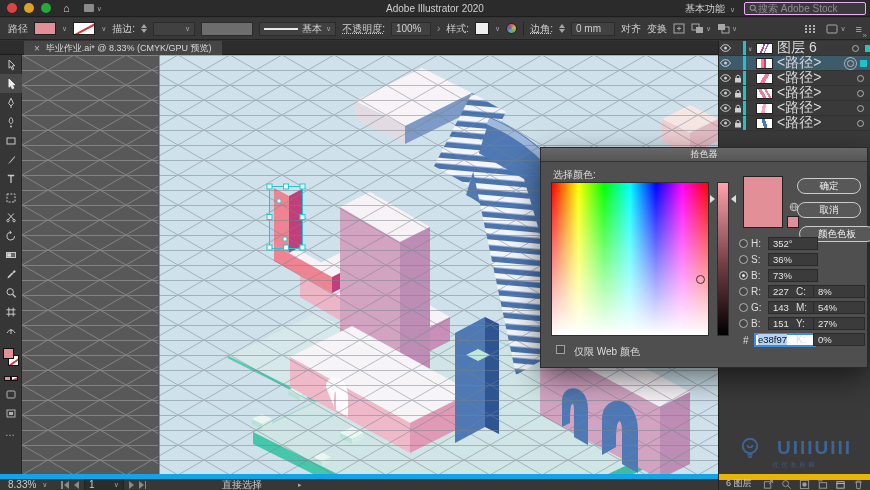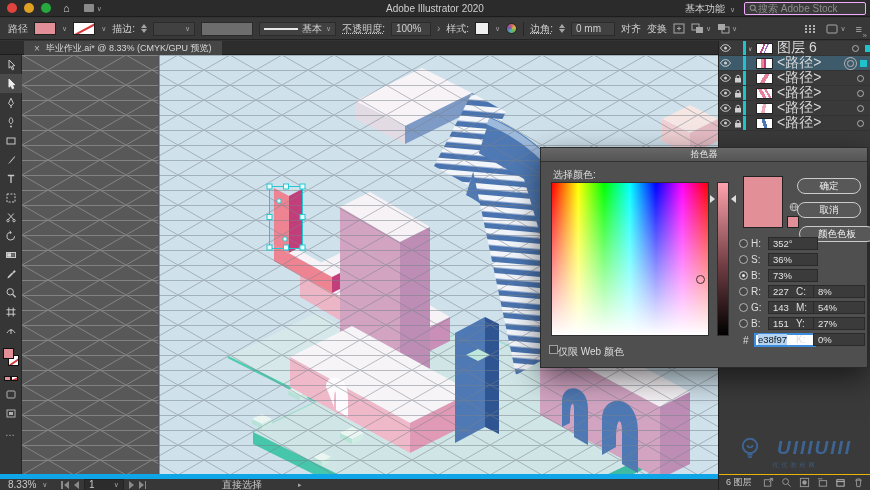--- a/index.html
+++ b/index.html
@@ -90,24 +90,24 @@
   .t-d1    { background:linear-gradient(120deg,#fff 40%,#e87f9a 40% 62%,#fff 62%); }
   .t-d2    { background:linear-gradient(60deg,#fff 30%,#e87f9a 30% 48%,#fff 48% 60%,#e87f9a 60% 72%,#fff 72%); }
   .t-d3    { background:linear-gradient(100deg,#fff 35%,#f0a9bd 35% 55%,#fff 55%); }
   .t-blue  { background:linear-gradient(75deg,#fff 40%,#4e79b4 40% 60%,#fff 60%); }
   .lname { flex:1; font-size:14px; color:#d9d9d9; }
   .target { width:7px; height:7px; border:1px solid #b0b0b0; border-radius:50%; margin-right:6px; }
   .target.dbl { box-shadow:0 0 0 2px #3d5b6b, 0 0 0 3px #b0b0b0; }
   .selsq { width:7px; height:7px; background:#1fc3cc; margin-right:3px; }
   .selsq.small { width:5px; height:7px; margin-right:0; }
   #watermark { position:absolute; left:6px; top:395px; width:140px; text-align:center; color:#3e6faa; opacity:.8; }
-  #watermark .wm-row { display:flex; align-items:center; justify-content:center; gap:15px;font-style:italic; }
+  #watermark .wm-row { display:flex; align-items:center; justify-content:center; gap:15px; }
   #watermark .wm-text { font-size:19px; font-weight:bold; letter-spacing:2px; }
   #watermark .wm-sub { font-size:6px; letter-spacing:3px; opacity:.75; margin-top:1px; }
-  #panel-footer { position:absolute; left:0; top:433px; width:152px; height:16px; border-top:1px solid #eab308; display:flex; align-items:center; padding:0 7px; gap:8px; background:#373737; }
+  #panel-footer { position:absolute; left:0; top:433px; width:152px; height:16px; border-top:6px solid #eab308; display:flex; align-items:flex-end; padding:0 7px; gap:8px; background:#373737; }
   #panel-footer .cnt { font-size:9px; color:#c9c9c9; }
   #panel-footer .ficons { margin-left:auto; display:flex; gap:7px; align-items:center; }
 
   
   #color-picker { position:absolute; left:540px; top:147px; width:328px; height:221px; background:#4f4f4f; border:1px solid #2a2a2a; box-shadow:0 10px 28px rgba(0,0,0,.55); z-index:50; }
   #cp-titlebar { height:14px; background:linear-gradient(#676767,#555); border-bottom:1px solid #333; text-align:center; font-size:9px; color:#e3e3e3; line-height:13px; }
   #cp-select-label { position:absolute; left:12px; top:20px; color:#dedede; }
   #cp-field { position:absolute; left:10px; top:34px; width:158px; height:154px; border:1px solid #2e2e2e;
      background:linear-gradient(to top, #fff, rgba(255,255,255,0)),
                 linear-gradient(to right,#f00,#ff0,#0f0,#0ff,#00f,#f0f,#f00); }
@@ -121,21 +121,21 @@
   #cp-gamut-sw { position:absolute; left:246px; top:68px; width:12px; height:12px; background:#e republic38f97; background:#e38f97; border:1px solid #222; }
   .cp-btn { position:absolute; left:256px; width:64px; height:16px; border:1px solid #cbcbcb; border-radius:9px; background:#585858; color:#f1f1f1; text-align:center; line-height:14px; font-size:9.5px; }
   .vrow { position:absolute; display:flex; align-items:center; gap:3px; }
   .radio { width:9px; height:9px; border:1px solid #b3b3b3; border-radius:50%; background:#464646; }
   .radio.on { background:#e9e9e9; box-shadow:inset 0 0 0 2px #464646; }
   .vlab { width:14px; text-align:left; color:#dedede; }
   .vbox { width:50px; height:13px; background:#3b3b3b; border:1px solid #2a2a2a; color:#e4e4e4; padding:0 4px; line-height:12px; font-size:9.5px; }
   .vbox.cmyk { width:52px; }
   #hex-box { width:62px; height:14px; background:#fdfdfd; border:2px solid #3e8ddd; line-height:10px; padding:0 2px; }
   #hex-text { background:#b5d3f3; color:#131313; font-size:9.5px; }
-  #cp-web { position:absolute; left:8px; top:197px; display:flex; align-items:flex-start; gap:0; color:#dedede; }
+  #cp-web { position:absolute; left:15px; top:197px; display:flex; align-items:flex-start; gap:9px; color:#dedede; }
   #cp-web .cbx { width:9px; height:9px; border:1px solid #9f9f9f; background:#454545; }
 </style>
 </head>
 <body>
 
 <div id="app">
 
   <div id="menubar">
     <span class="tl" style="background:#e0443e"></span>
     <span class="tl" style="background:#dea123"></span>

